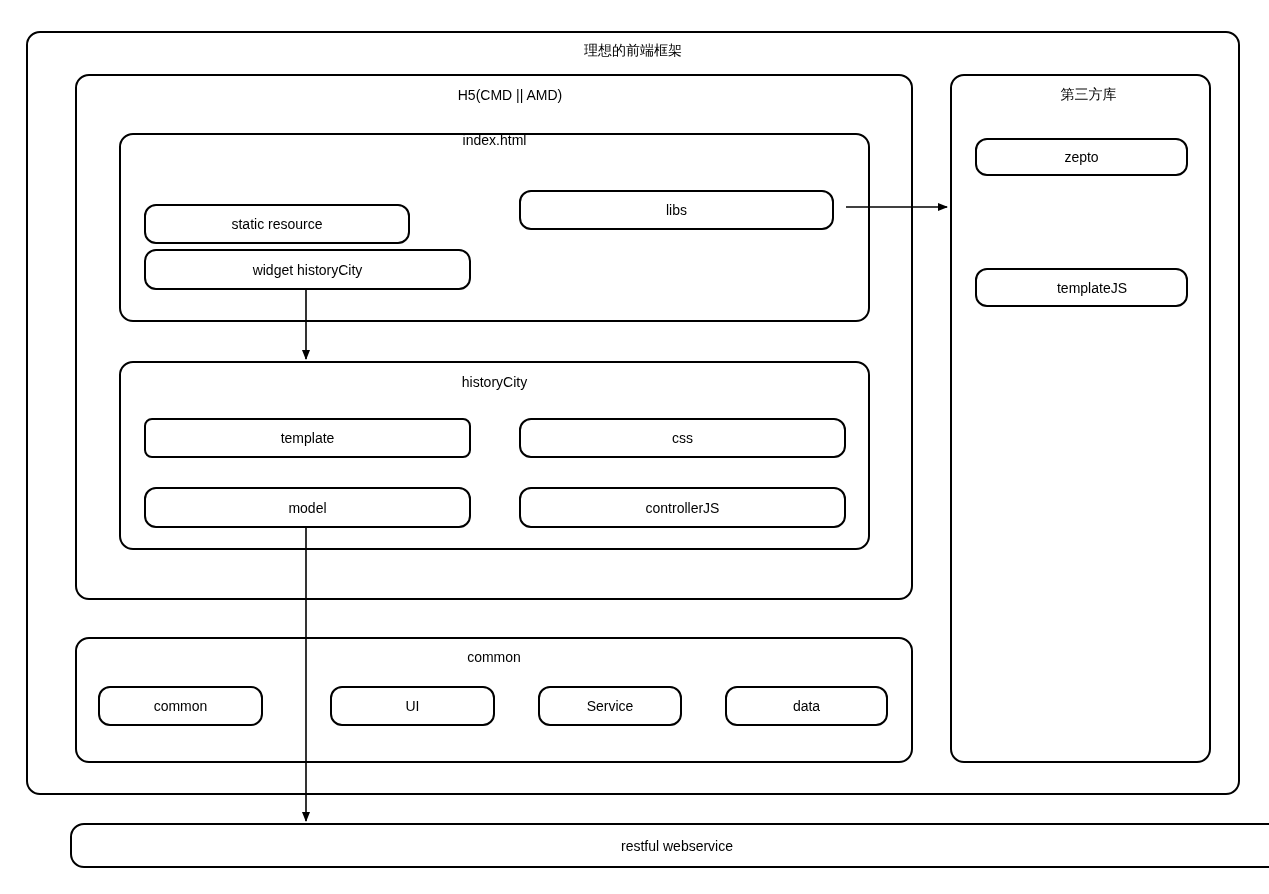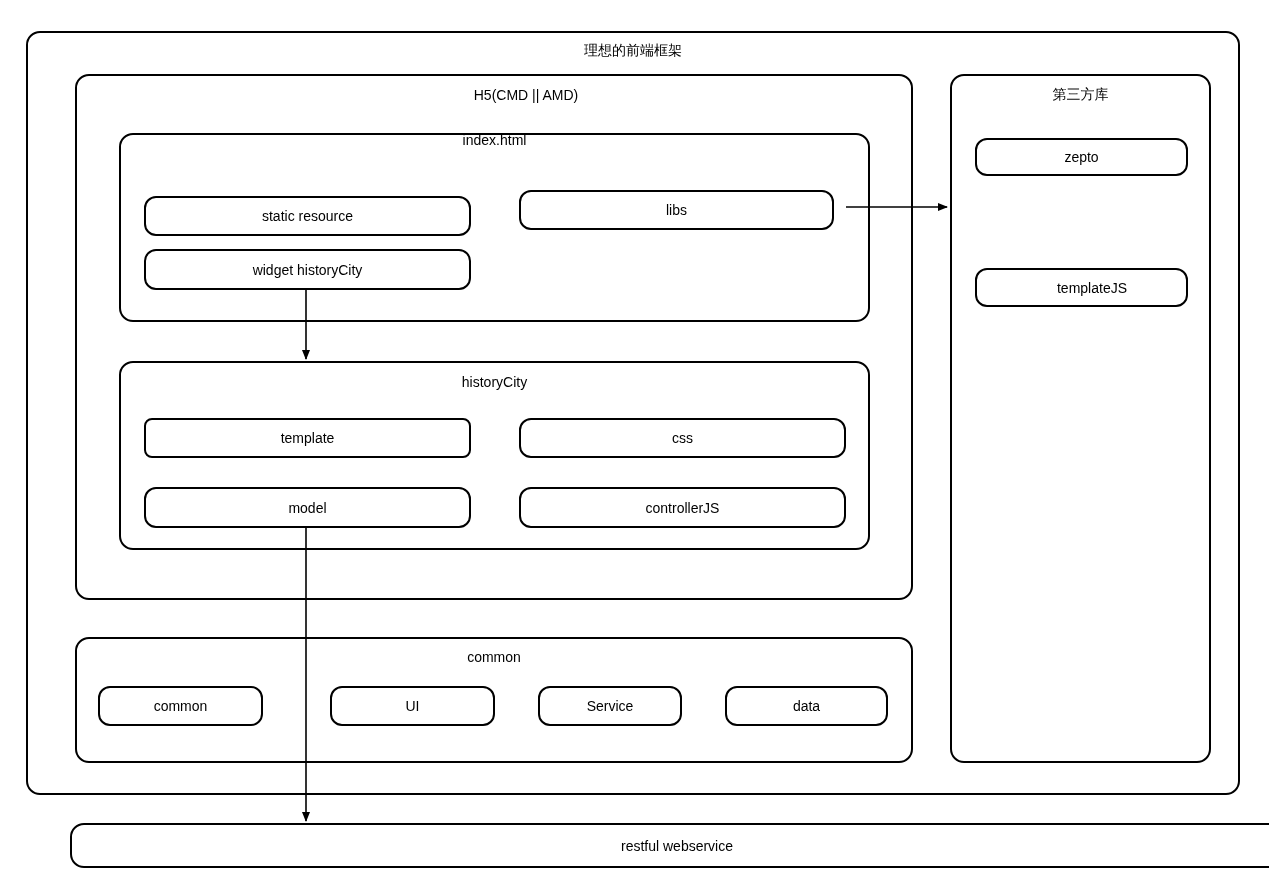--- a/index.html
+++ b/index.html
@@ -64,39 +64,39 @@
 </style>
 </head>
 <body>
 
 <div id="canvas">
 
   <div class="box container-box" style="left:26px; top:31px; width:1214px; height:764px;"></div>
   <div class="group-title cn-title" style="left:26px; top:43px; width:1214px;">理想的前端框架</div>
 
   <div class="box container-box" style="left:75px; top:74px; width:838px; height:526px;"></div>
-  <div class="group-title" style="left:75px; top:88px; width:870px;margin-left:16px;">H5(CMD || AMD)</div>
+  <div class="group-title" style="left:75px; top:88px; width:870px;">H5(CMD || AMD)</div>
 
   <div class="box container-box" style="left:119px; top:133px; width:751px; height:189px;"></div>
   <div class="group-title" style="left:119px; top:133px; width:751px;">index.html</div>
 
-  <div class="pill" style="left:144px; top:196px; width:327px; height:40px;">static resource</div>
+  <div class="pill" style="left:144px; top:204px; width:266px; height:40px;">static resource</div>
   <div class="pill" style="left:519px; top:190px; width:315px; height:40px;">libs</div>
   <div class="pill" style="left:144px; top:249px; width:327px; height:41px;">widget historyCity</div>
 
   <div class="box container-box" style="left:119px; top:361px; width:751px; height:189px;"></div>
   <div class="group-title" style="left:119px; top:375px; width:751px;">historyCity</div>
 
   <div class="pill" style="left:144px; top:418px; width:327px; height:40px;border-radius:8px;">template</div>
   <div class="pill" style="left:144px; top:487px; width:327px; height:41px;">model</div>
   <div class="pill" style="left:519px; top:418px; width:327px; height:40px;">css</div>
   <div class="pill" style="left:519px; top:487px; width:327px; height:41px;">controllerJS</div>
 
   <div class="box container-box" style="left:950px; top:74px; width:261px; height:689px;"></div>
-  <div class="group-title cn-title" style="left:950px; top:87px; width:261px;">第三方库</div>
+  <div class="group-title cn-title" style="left:950px; top:87px; width:261px;padding-left:8px;">第三方库</div>
 
   <div class="pill" style="left:975px; top:138px; width:213px; height:38px;">zepto</div>
   <div class="pill" style="left:975px; top:268px; width:213px; height:39px;padding-left:21px;">templateJS</div>
 
   <div class="box container-box" style="left:75px; top:637px; width:838px; height:126px;"></div>
   <div class="group-title" style="left:75px; top:650px; width:838px;">common</div>
 
   <div class="pill" style="left:98px; top:686px; width:165px; height:40px;">common</div>
   <div class="pill" style="left:330px; top:686px; width:165px; height:40px;">UI</div>
   <div class="pill" style="left:538px; top:686px; width:144px; height:40px;">Service</div>

